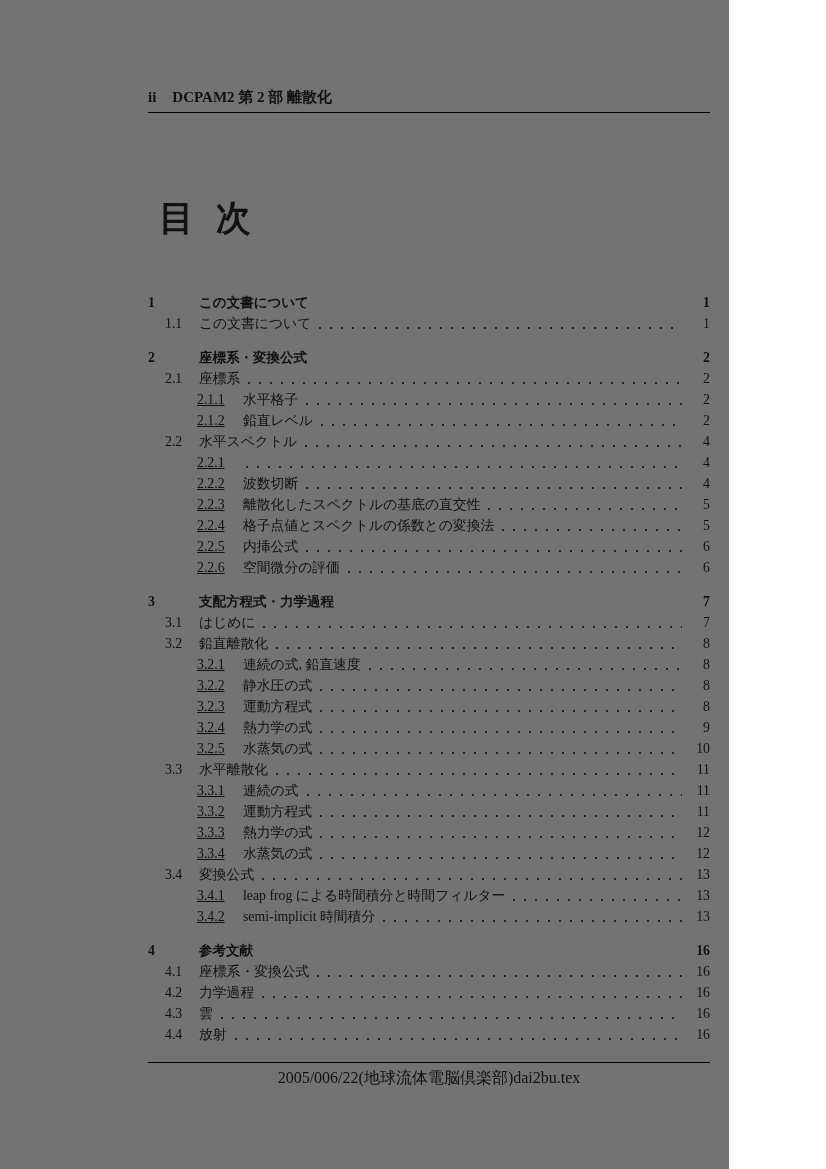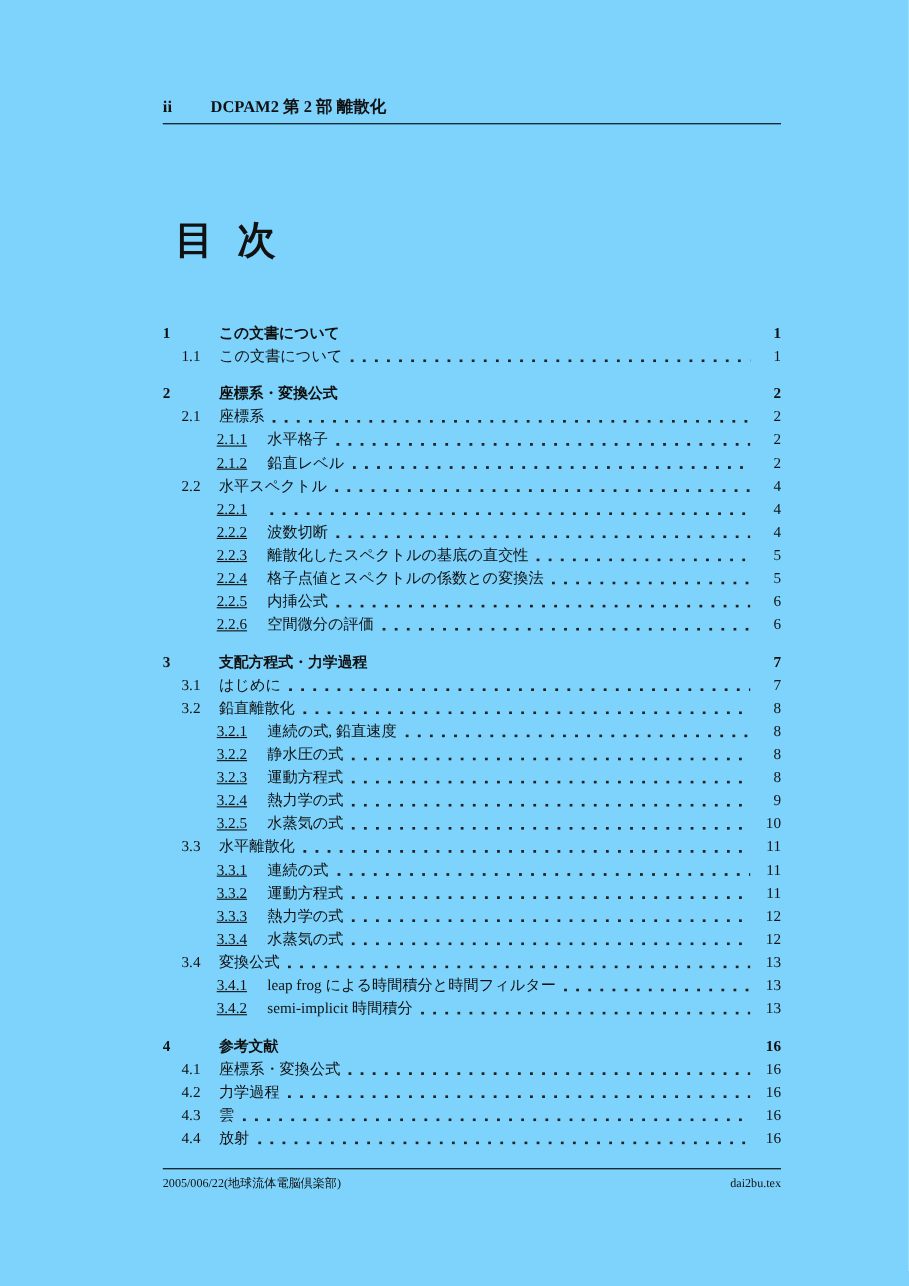--- a/index.html
+++ b/index.html
@@ -4,38 +4,38 @@
 <style>
   html, body { margin: 0; padding: 0; }
   body {
     width: 826px; height: 1169px;
     background: #ffffff;
     color: #111111;
     font-family: "Liberation Serif", "DejaVu Serif", serif;
   }
   .page {
     position: relative;
-    width: 826px; height: 1169px;
-    background: #7dd3fc;
+    width: 729px; height: 1169px;
+    background: #737373;
     overflow: hidden;
   }
 
   
   .header {
     position: absolute;
     left: 148px; top: 88px;
     width: 562px;
     border-bottom: 1px solid #000;
     padding-bottom: 5px;
     font-size: 15px;
     font-weight: bold;
     display: flex;
     align-items: baseline;
   }
-  .header-title { margin-left: 35px; }
+  .header-title { margin-left: 16px; }
 
   
   .toc-title {
     position: absolute;
     left: 147px; top: 183px;
     margin: 12px;
     font-family: "Liberation Sans", "DejaVu Sans", sans-serif;
     font-size: 35px;
     font-weight: bold;
     letter-spacing: 6px;
@@ -85,23 +85,23 @@
     padding-left: 4px;
   }
 
   
   .footer {
     position: absolute;
     left: 148px; top: 1062px;
     width: 562px;
     border-top: 1px solid #000;
     padding-top: 5px;
-    font-size: 11px;
+    font-size: 16px;
     display: flex;
-    justify-content: space-between;
+    justify-content: center;
     align-items: baseline;
   }
 </style>
 </head>
 <body>
 
 <div class="page">
 
   <div class="header">
     <span>ii</span>

